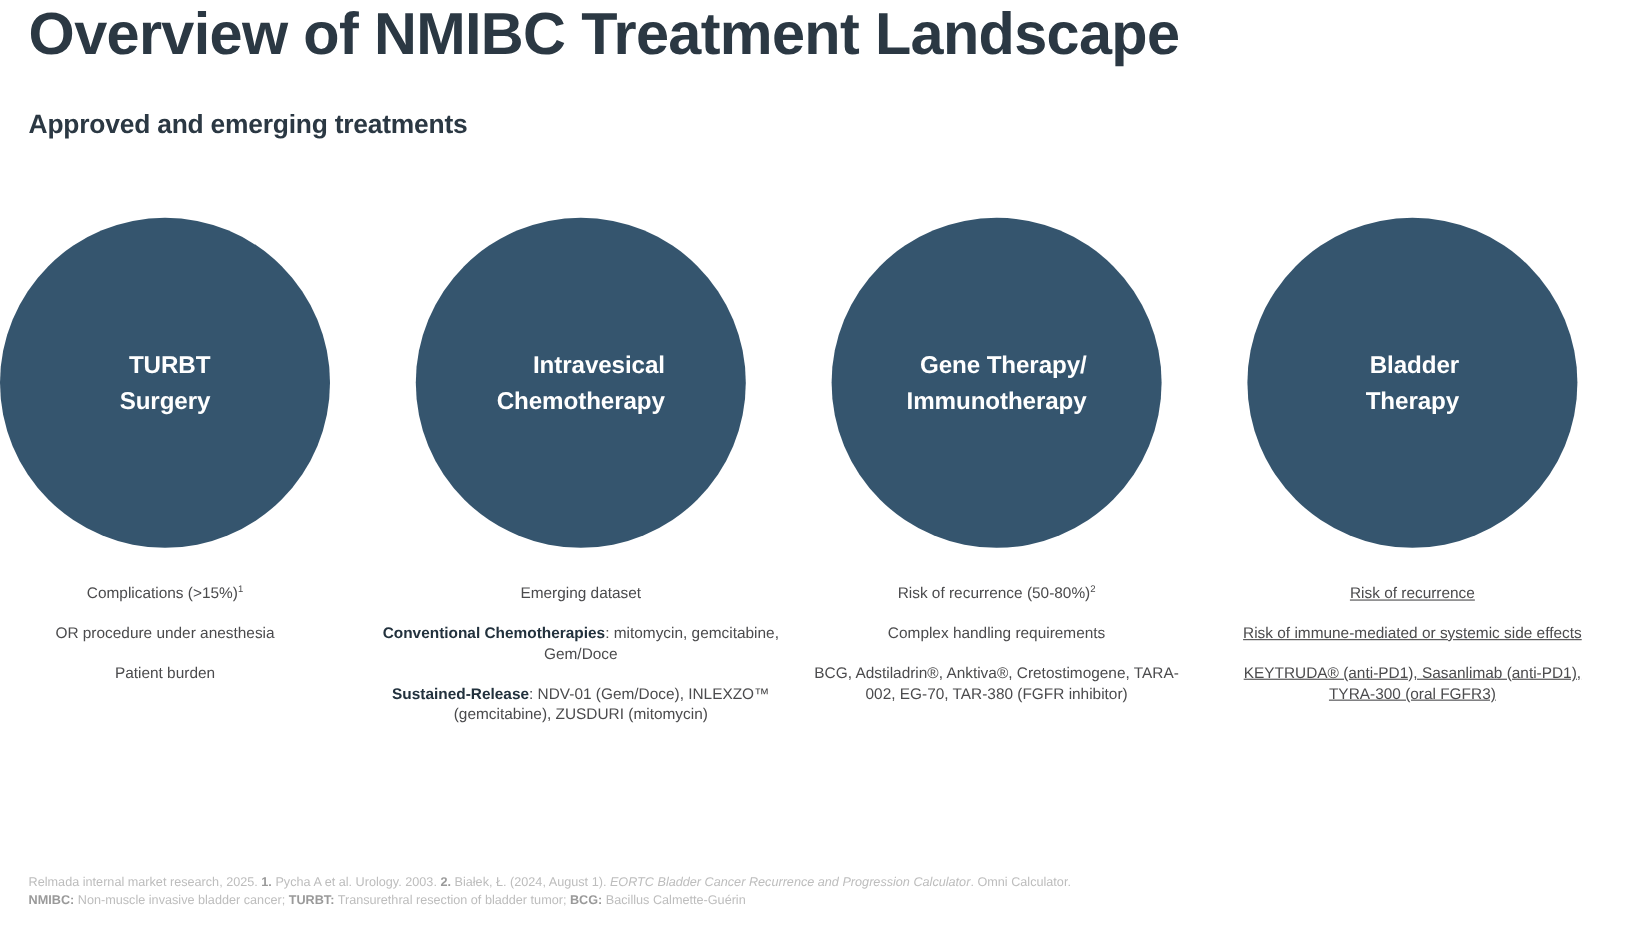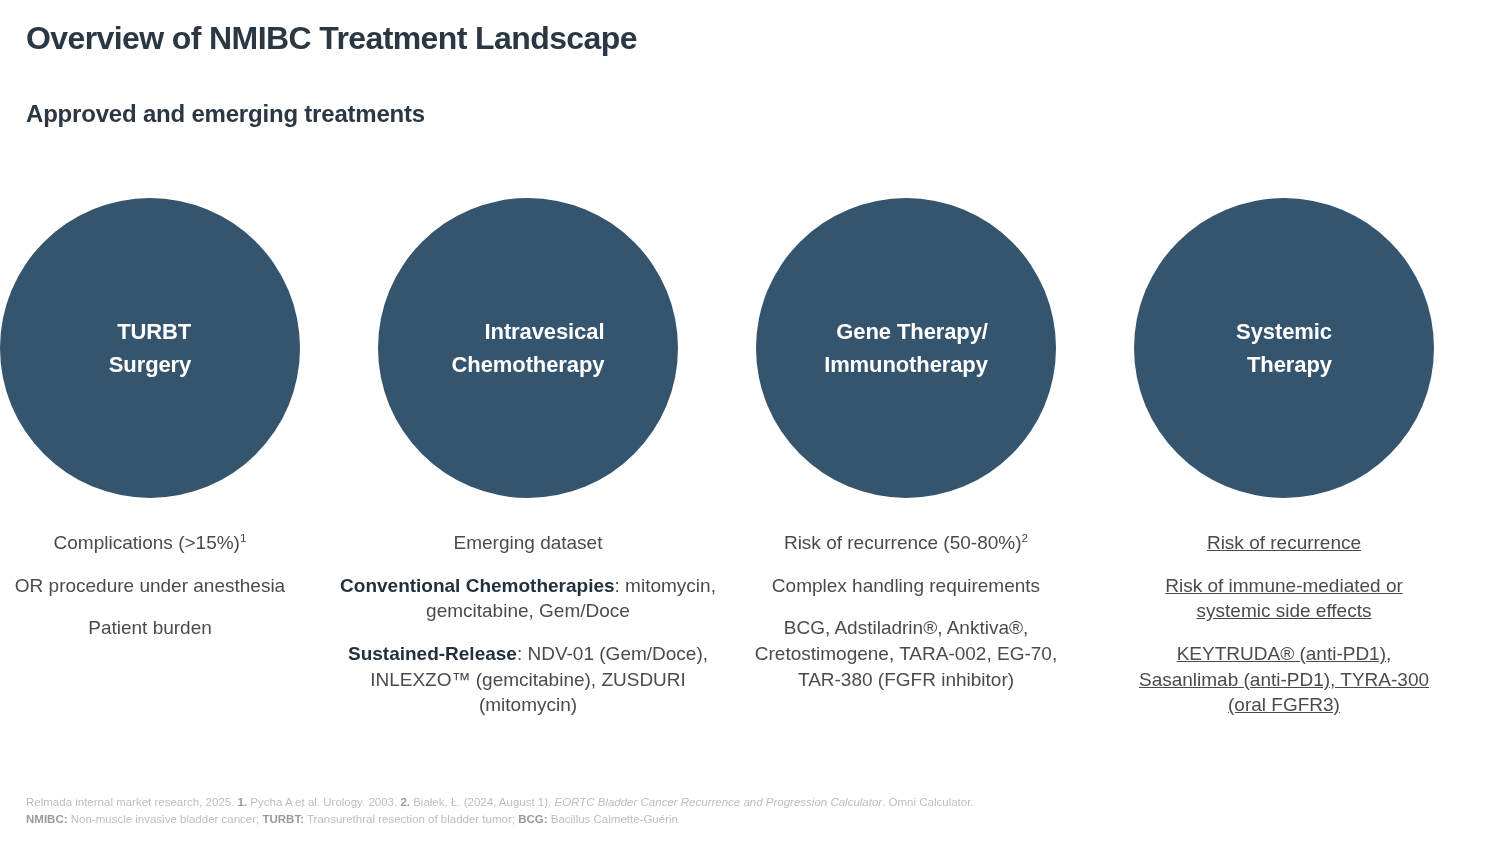--- a/index.html
+++ b/index.html
@@ -18,22 +18,22 @@
     position: relative;
     width: 1500px;
     height: 843px;
     background: #ffffff;
   }
 
   
   .page-title {
     position: absolute;
     left: 26px;
-    top: 20px;
-    font-size: 32px;
+    top: 0;
+    font-size: 54px;
     font-weight: 700;
     letter-spacing: -0.6px;
     color: #2b3843;
     line-height: 1.15;
     white-space: nowrap;
   }
   .page-subtitle {
     position: absolute;
     left: 26px;
     top: 100px;
@@ -81,21 +81,21 @@
     letter-spacing: -0.1px;
     white-space: pre-line;
     padding: 0 22px;
   }
 
   .col-body {
     margin-top: 32px;
     width: 380px;
     text-align: center;
     color: #4b4b4d;
-    font-size: 19px;
+    font-size: 14px;
     line-height: 1.35;
   }
   .col-body .para {
     margin: 0 0 17px 0;
   }
   .col-body .para:last-child { margin-bottom: 0; }
   .col-body b {
     color: #22313d;
     font-weight: 700;
     text-align: right;
@@ -191,21 +191,21 @@
           <div class="para">Risk of recurrence (50-80%)<sup>2</sup></div>
           <div class="para">Complex handling requirements</div>
           <div class="para">BCG, Adstiladrin®, Anktiva®, Cretostimogene, TARA-002, EG-70, TAR-380 (FGFR inhibitor)</div>
         </div>
     </div>
 
     <div class="col-gap"></div>
 
     <div class="column c4">
       <div class="bubble">
-        <div class="bubble-label">Systemic
+        <div class="bubble-label">Bladder
 Therapy</div>
       </div>
       <div class="col-body">
           <div class="para">Risk of recurrence</div>
           <div class="para">Risk of immune-mediated or systemic side effects</div>
           <div class="para">KEYTRUDA® (anti-PD1), Sasanlimab (anti-PD1), TYRA-300 (oral FGFR3)</div>
         </div>
     </div>
 
   </div>

